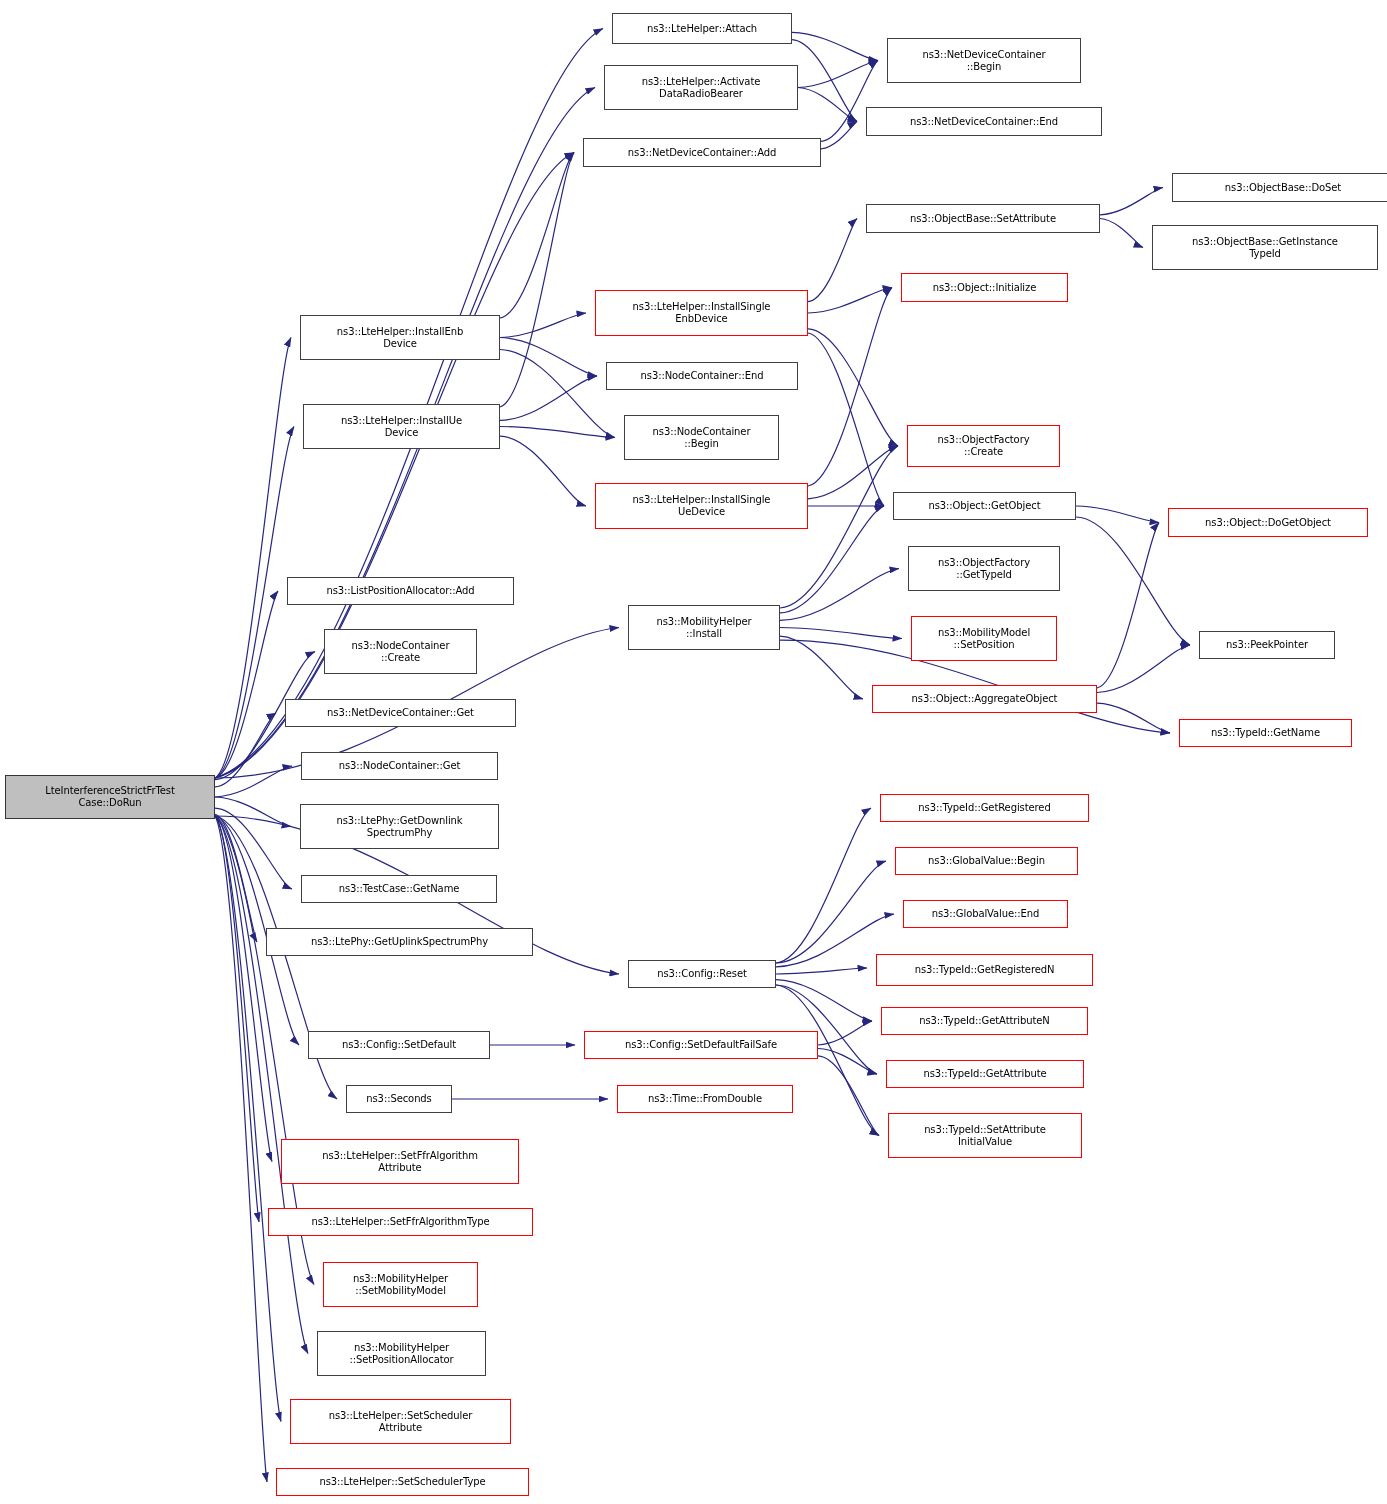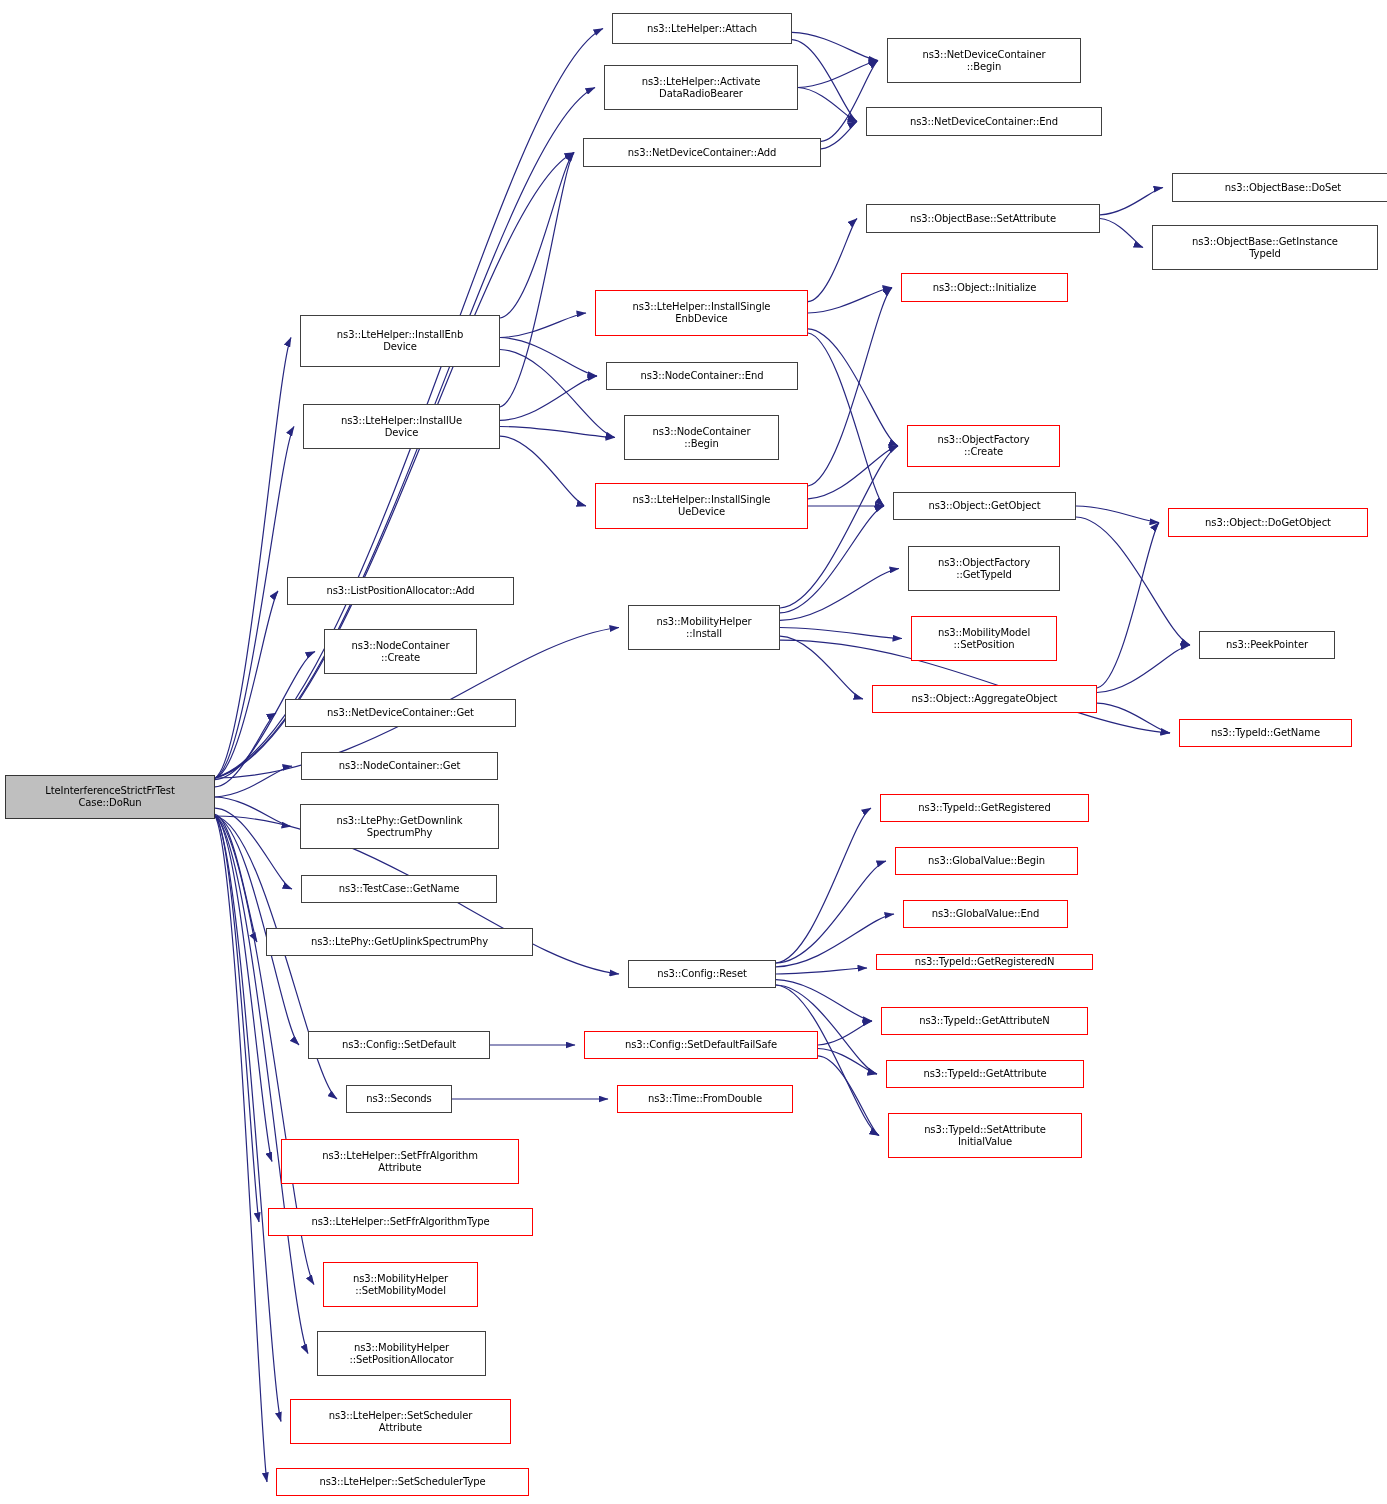--- a/index.html
+++ b/index.html
@@ -135,21 +135,21 @@
 DataRadioBearer</div>
       <div class="node" style="left: 583px; top: 138px; width: 238px; height: 29px;">ns3::NetDeviceContainer::Add</div>
       <div class="node" style="left: 887px; top: 38px; width: 194px; height: 45px;">ns3::NetDeviceContainer
 ::Begin</div>
       <div class="node" style="left: 866px; top: 107px; width: 236px; height: 29px;">ns3::NetDeviceContainer::End</div>
       <div class="node" style="left: 866px; top: 204px; width: 234px; height: 29px;">ns3::ObjectBase::SetAttribute</div>
       <div class="node" style="left: 1172px; top: 173px; width: 222px; height: 29px;">ns3::ObjectBase::DoSet</div>
       <div class="node" style="left: 1152px; top: 225px; width: 226px; height: 45px;">ns3::ObjectBase::GetInstance
 TypeId</div>
       <div class="node red" style="left: 901px; top: 273px; width: 167px; height: 29px;">ns3::Object::Initialize</div>
-      <div class="node" style="left: 300px; top: 315px; width: 200px; height: 52px;">ns3::LteHelper::InstallEnb
+      <div class="node" style="left: 300px; top: 315px; width: 200px; height: 45px;">ns3::LteHelper::InstallEnb
 Device</div>
       <div class="node" style="left: 303px; top: 404px; width: 197px; height: 45px;">ns3::LteHelper::InstallUe
 Device</div>
       <div class="node red" style="left: 595px; top: 290px; width: 213px; height: 46px;">ns3::LteHelper::InstallSingle
 EnbDevice</div>
       <div class="node" style="left: 606px; top: 362px; width: 192px; height: 28px;">ns3::NodeContainer::End</div>
       <div class="node" style="left: 624px; top: 415px; width: 155px; height: 45px;">ns3::NodeContainer
 ::Begin</div>
       <div class="node red" style="left: 595px; top: 483px; width: 213px; height: 46px;">ns3::LteHelper::InstallSingle
 UeDevice</div>
@@ -172,21 +172,21 @@
       <div class="node" style="left: 285px; top: 699px; width: 231px; height: 28px;">ns3::NetDeviceContainer::Get</div>
       <div class="node" style="left: 301px; top: 752px; width: 197px; height: 28px;">ns3::NodeContainer::Get</div>
       <div class="node" style="left: 300px; top: 804px; width: 199px; height: 45px;">ns3::LtePhy::GetDownlink
 SpectrumPhy</div>
       <div class="node" style="left: 301px; top: 875px; width: 196px; height: 28px;">ns3::TestCase::GetName</div>
       <div class="node" style="left: 266px; top: 928px; width: 267px; height: 28px;">ns3::LtePhy::GetUplinkSpectrumPhy</div>
       <div class="node" style="left: 628px; top: 960px; width: 148px; height: 28px;">ns3::Config::Reset</div>
       <div class="node red" style="left: 880px; top: 794px; width: 209px; height: 28px;">ns3::TypeId::GetRegistered</div>
       <div class="node red" style="left: 895px; top: 847px; width: 183px; height: 28px;">ns3::GlobalValue::Begin</div>
       <div class="node red" style="left: 903px; top: 900px; width: 165px; height: 28px;">ns3::GlobalValue::End</div>
-      <div class="node red" style="left: 876px; top: 954px; width: 217px; height: 16px;">ns3::TypeId::GetRegisteredN</div>
+      <div class="node red" style="left: 876px; top: 954px; width: 217px; height: 32px;">ns3::TypeId::GetRegisteredN</div>
       <div class="node red" style="left: 881px; top: 1007px; width: 207px; height: 28px;">ns3::TypeId::GetAttributeN</div>
       <div class="node red" style="left: 886px; top: 1060px; width: 198px; height: 28px; text-align: center;">ns3::TypeId::GetAttribute</div>
       <div class="node red" style="left: 888px; top: 1113px; width: 194px; height: 45px;">ns3::TypeId::SetAttribute
 InitialValue</div>
       <div class="node" style="left: 308px; top: 1031px; width: 182px; height: 28px;">ns3::Config::SetDefault</div>
       <div class="node red" style="left: 584px; top: 1031px; width: 234px; height: 28px;">ns3::Config::SetDefaultFailSafe</div>
       <div class="node" style="left: 346px; top: 1085px; width: 106px; height: 28px;">ns3::Seconds</div>
       <div class="node red" style="left: 617px; top: 1085px; width: 176px; height: 28px;">ns3::Time::FromDouble</div>
       <div class="node red" style="left: 281px; top: 1139px; width: 238px; height: 45px;">ns3::LteHelper::SetFfrAlgorithm
 Attribute</div>

